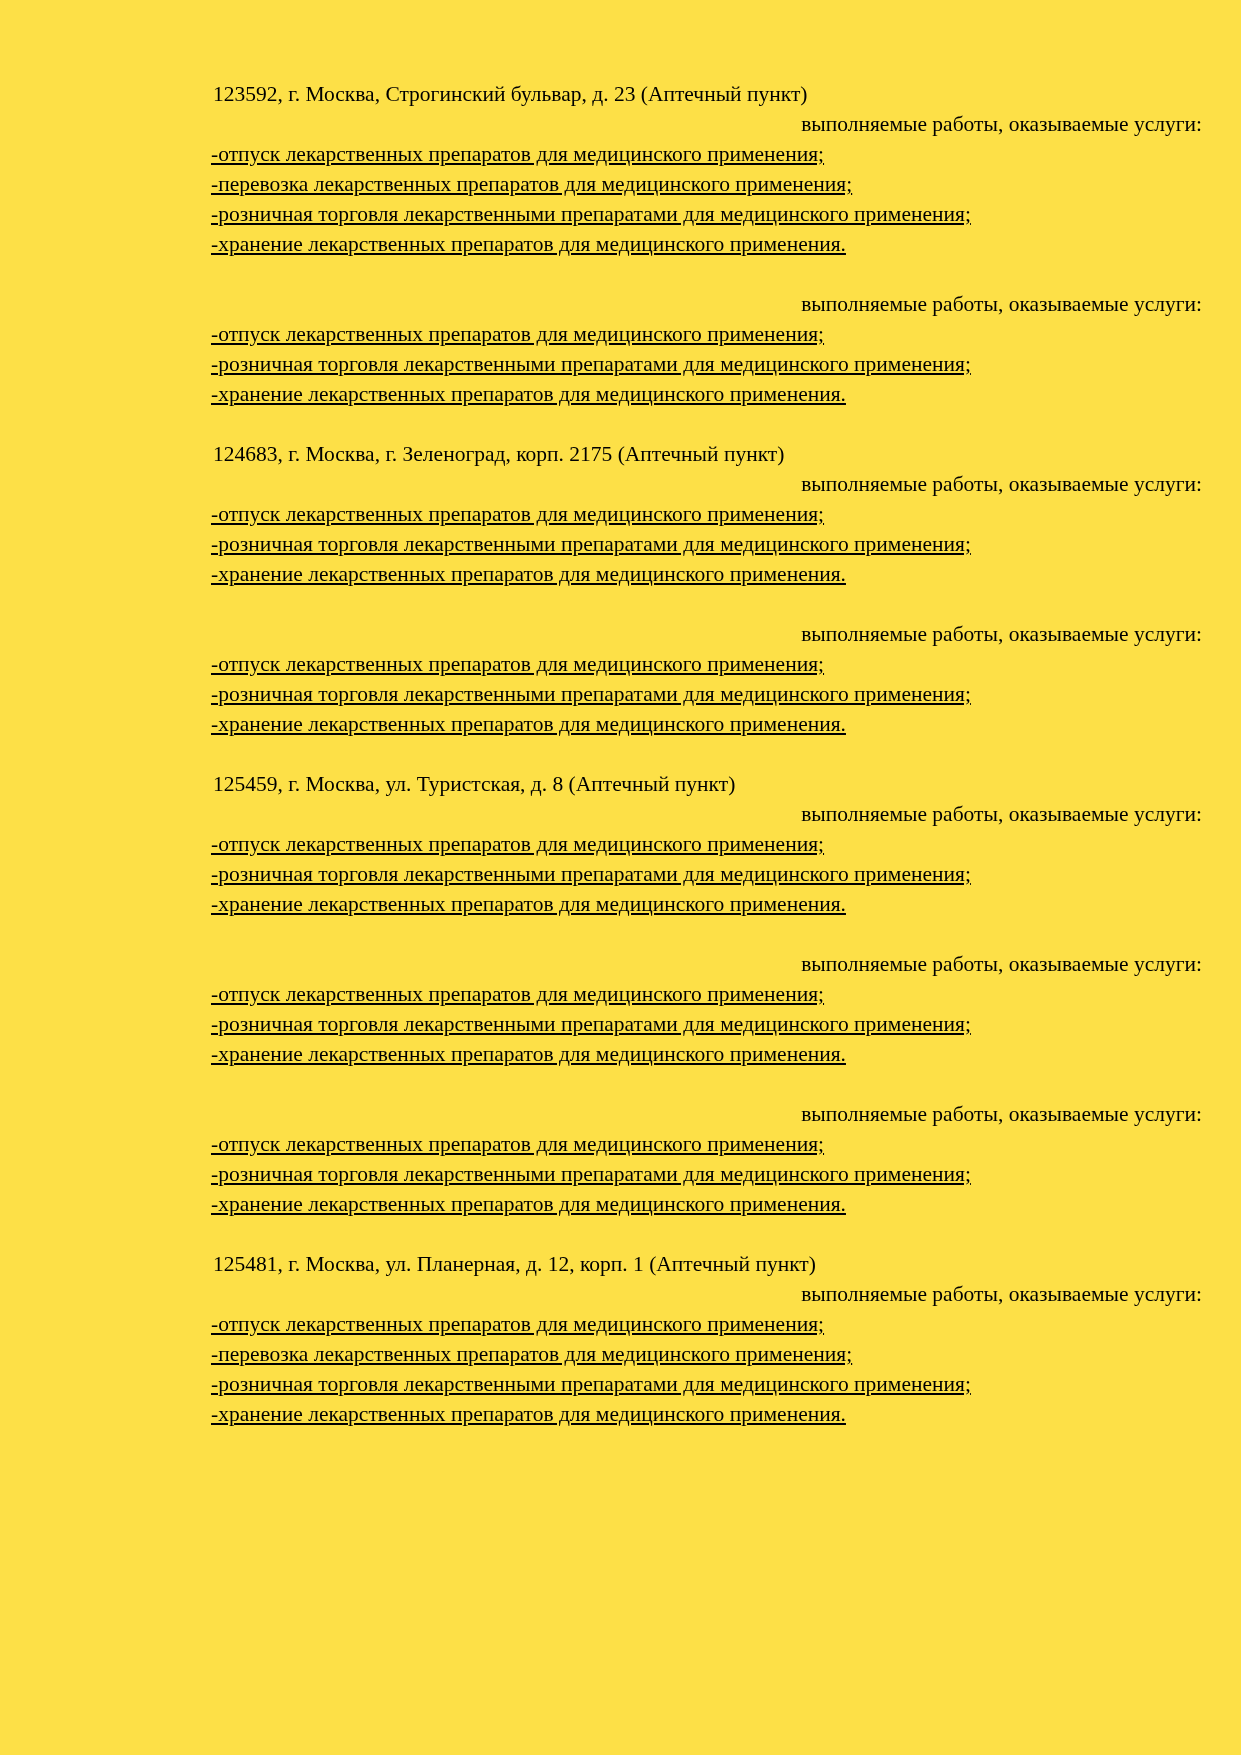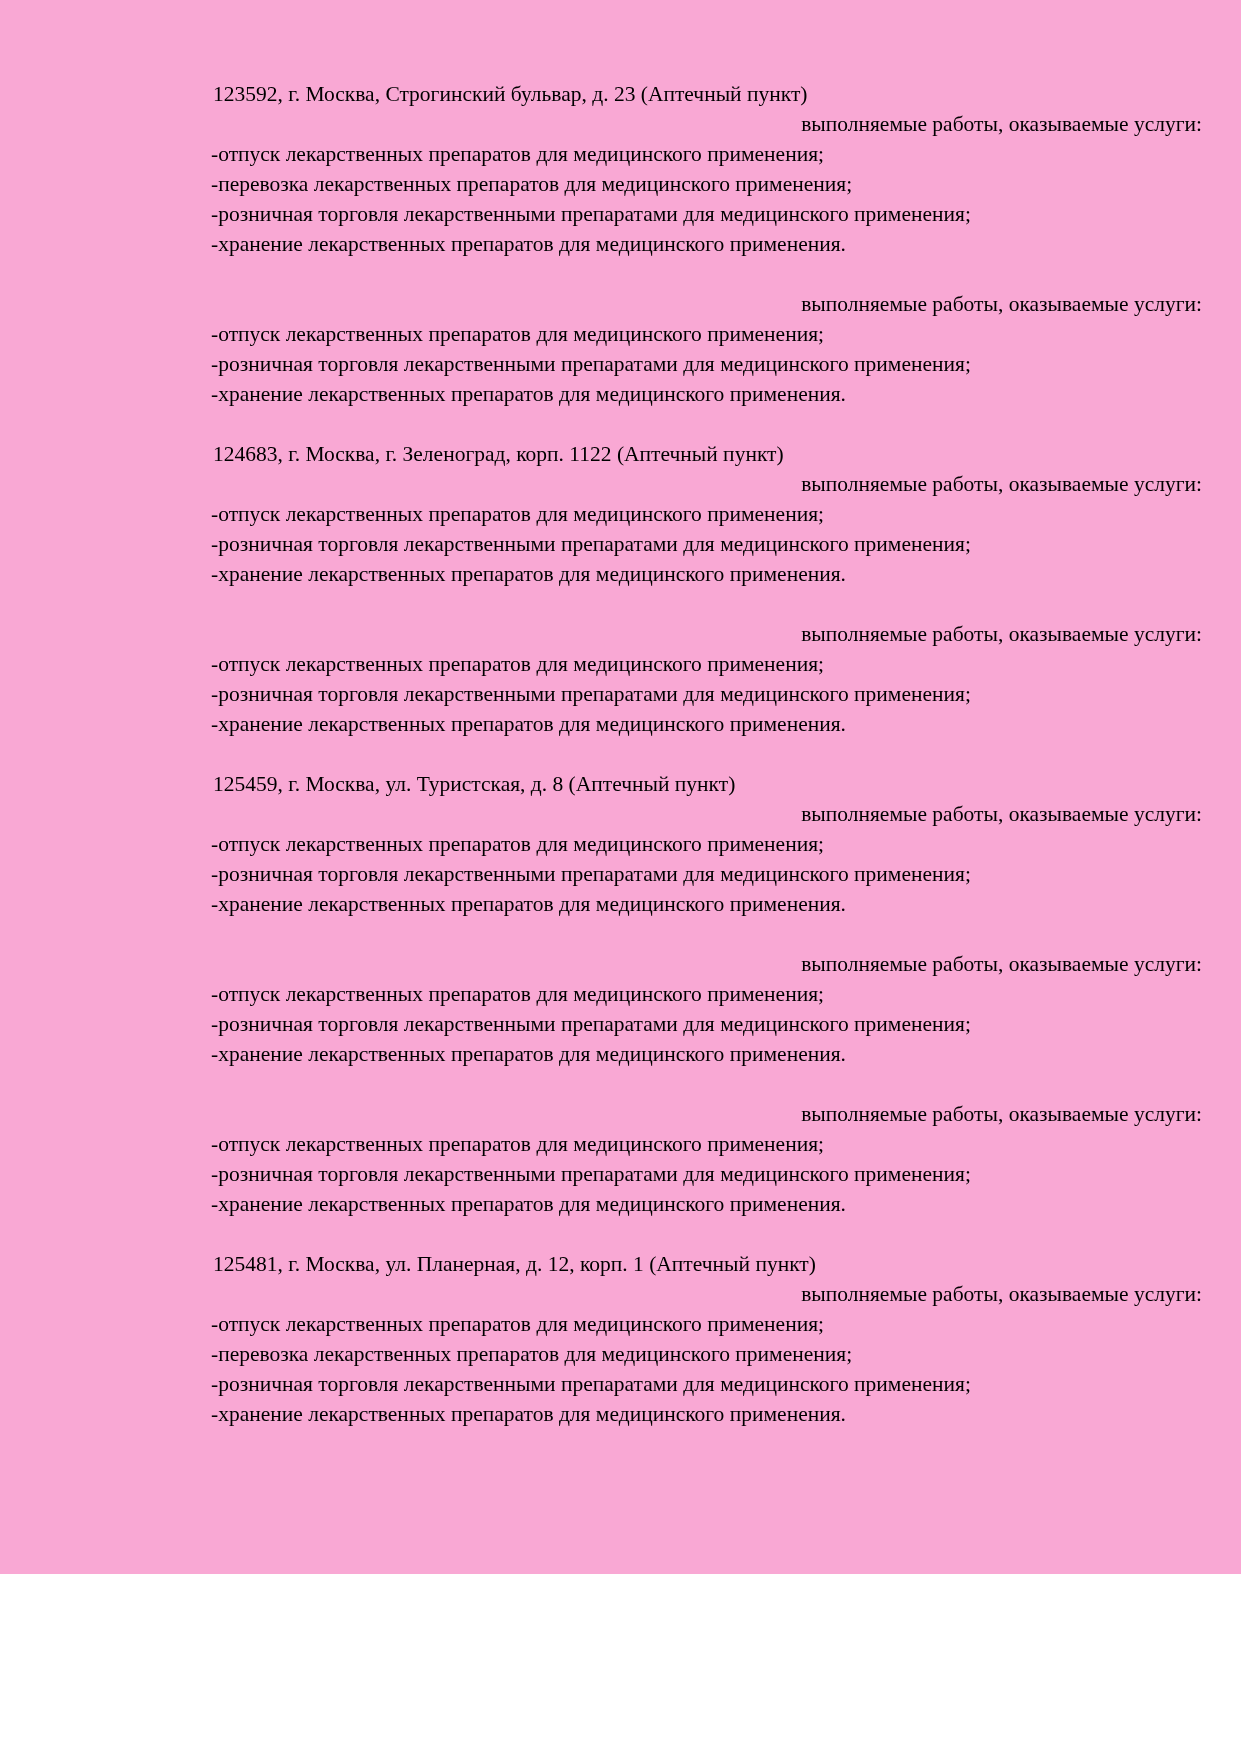--- a/index.html
+++ b/index.html
@@ -3,22 +3,22 @@
 <meta charset="utf-8">
 <style>
   html, body {
     margin: 0;
     padding: 0;
     background: #ffffff;
   }
   .page {
     position: relative;
     width: 1241px;
-    height: 1574px;
-    background: #f9a8d4;
+    height: 1755px;
+    background: #fde047;
     overflow: hidden;
     font-family: "Liberation Serif", "DejaVu Serif", serif;
     font-size: 21.5px;
     line-height: 30px;
     color: #000000;
   }
   .content {
     position: absolute;
     left: 202px;
     top: 79px;
@@ -31,20 +31,21 @@
     padding-left: 11px;
     white-space: nowrap;
   }
   .works-label {
     white-space: nowrap;
     text-align: right;
   }
   .service {
     padding-left: 9px;
     white-space: nowrap;
+    text-decoration: underline;
   }
 </style>
 </head>
 <body>
 
 <div class="page">
   <div class="content">
 
     <div class="entry">
       <div class="entry-address">123592, г. Москва, Строгинский бульвар, д. 23 (Аптечный пункт)</div>
@@ -56,21 +57,21 @@
     </div>
 
     <div class="entry">
       <div class="works-label">выполняемые работы, оказываемые услуги:</div>
       <div class="service">-отпуск лекарственных препаратов для медицинского применения;</div>
       <div class="service">-розничная торговля лекарственными препаратами для медицинского применения;</div>
       <div class="service">-хранение лекарственных препаратов для медицинского применения.</div>
     </div>
 
     <div class="entry">
-      <div class="entry-address">124683, г. Москва, г. Зеленоград, корп. 1122 (Аптечный пункт)</div>
+      <div class="entry-address">124683, г. Москва, г. Зеленоград, корп. 2175 (Аптечный пункт)</div>
       <div class="works-label">выполняемые работы, оказываемые услуги:</div>
       <div class="service">-отпуск лекарственных препаратов для медицинского применения;</div>
       <div class="service">-розничная торговля лекарственными препаратами для медицинского применения;</div>
       <div class="service">-хранение лекарственных препаратов для медицинского применения.</div>
     </div>
 
     <div class="entry">
       <div class="works-label">выполняемые работы, оказываемые услуги:</div>
       <div class="service">-отпуск лекарственных препаратов для медицинского применения;</div>
       <div class="service">-розничная торговля лекарственными препаратами для медицинского применения;</div>

